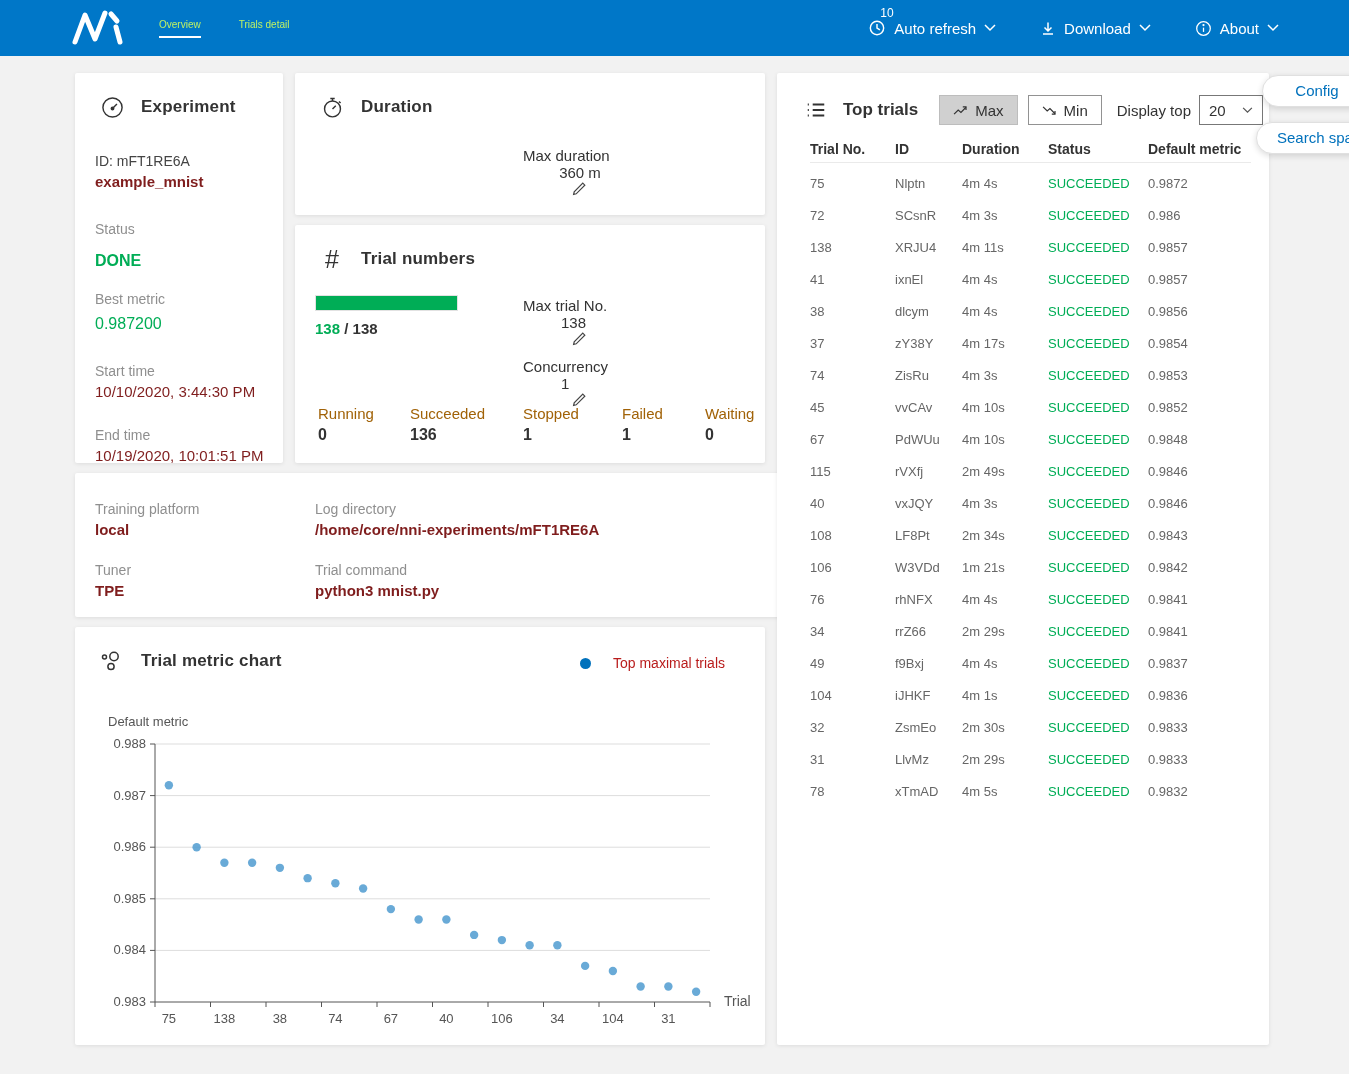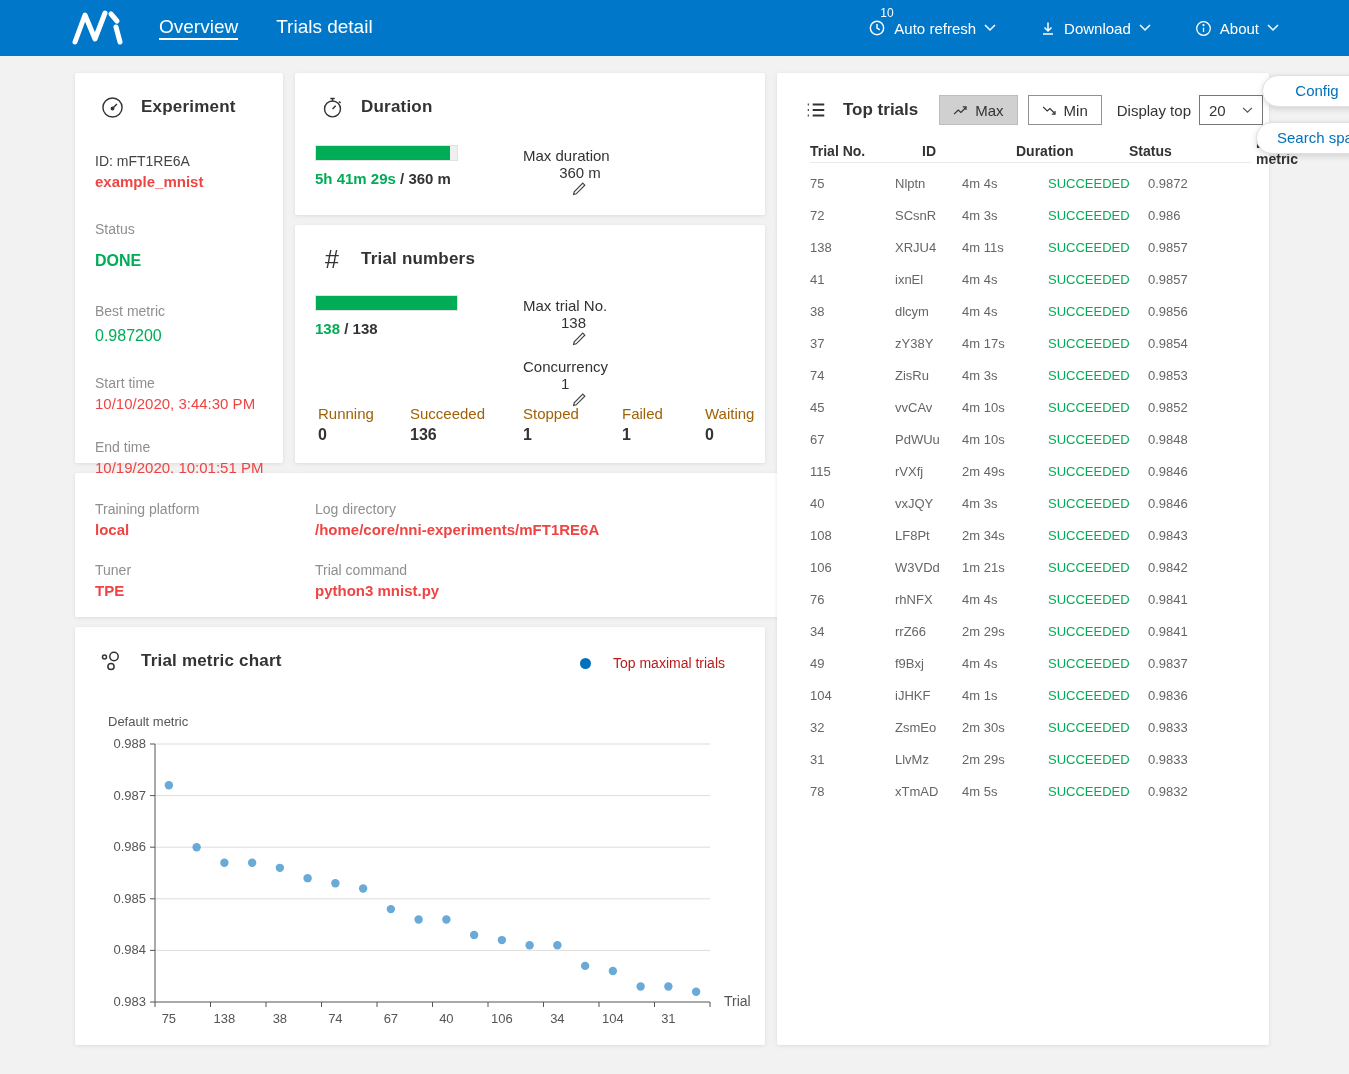--- a/index.html
+++ b/index.html
@@ -10,35 +10,35 @@
     position:relative;
     color:#333;
   }
   
   .navbar {
     position:absolute; left:0; top:0; width:1349px; height:56px;
     background:#0077c8; display:flex; align-items:center;
   }
   .navbar .logo { margin-left:70px; width:64px; height:40px; }
   .nav-tabs { display:flex; gap:38px; margin-left:25px; }
-  .nav-tab { color:#ffffff; font-size:19px; text-decoration:none; cursor:pointer; }
+  .nav-tab { color:#bef264; font-size:10px; text-decoration:none; padding-bottom:6px; cursor:pointer; }
   .nav-tab.active { border-bottom:2px solid #fff; }
   .nav-right { margin-left:auto; margin-right:70px; display:flex; align-items:center; gap:44px; }
   .nav-item { display:flex; align-items:center; gap:8px; color:#fff; font-size:15px; cursor:pointer; position:relative; }
   .refresh-badge { position:absolute; top:-13px; left:12px; font-size:12px; color:#fff; }
   
   .card {
     position:absolute; background:#fff; border-radius:2px;
     box-shadow:0 1px 4px rgba(0,0,0,0.09);
   }
   .card-head { display:flex; align-items:center; gap:17px; padding:22px 0 0 25px; }
   .card-head .hicon { width:24px; height:24px; display:flex; align-items:center; justify-content:center; }
   .card-head h2 { font-size:17px; font-weight:bold; color:#333; letter-spacing:.2px; }
   .lbl { color:#8f8f8f; font-size:14px; }
-  .val { color:#ef4444; font-size:15px; }
+  .val { color:#7f1d1d; font-size:15px; }
   .green { color:#00ad56; }
   
   #card-experiment { left:75px; top:73px; width:208px; height:390px; }
   #card-experiment .body { padding:20px 0 0 20px; }
   #card-experiment .body > div { line-height:1.45; }
   
   #card-duration { left:295px; top:73px; width:470px; height:142px; }
   #card-trialnum { left:295px; top:225px; width:470px; height:238px; }
   .progress-wrap { position:absolute; left:20px; width:143px; }
   .progress-track { height:16px; background:#eef0ef; border:1px solid #e2e2e2; }
@@ -70,21 +70,21 @@
   .btn { display:flex; align-items:center; gap:7px; font-size:15px; color:#333;
          background:#fff; border:1px solid #929292; padding:5px 13px; height:30px; cursor:pointer; }
   .btn.selected { background:#d0d0d0; border-color:#bdbdbd; }
   .btn-max { margin-left:21px; }
   .btn-min { margin-left:10px; }
   .display-top { margin-left:15px; font-size:15px; color:#333; }
   .dropdown { margin-left:8px; width:64px; height:30px; border:1px solid #777; background:#fff;
               display:flex; align-items:center; justify-content:space-between; padding:12px 9px; font-size:15px; cursor:pointer; }
   .tt-table { margin:10px 18px 0 33px; }
   .tt-row { display:grid; grid-template-columns:85px 67px 86px 100px auto; align-items:center; height:32px; }
-  .tt-header { height:28px; font-weight:bold; font-size:14px; color:#333; border-bottom:1px solid #eaeaea; margin-bottom:4px;gap:27px; }
+  .tt-header { height:28px; font-weight:bold; font-size:14px; color:#333; border-bottom:1px solid #eaeaea; margin-bottom:4px; }
   .tt-cell { font-size:13px; color:#666; }
   .tt-cell.status { color:#00ad56; }
   
   .side-btn { position:absolute; background:#fff; border:1px solid #e0e0e0; border-radius:17px;
               box-shadow:0 2px 6px rgba(0,0,0,0.14); color:#0071bc; font-size:15px;
               padding:6px 20px 7px 20px; cursor:pointer; white-space:nowrap; }
   #btn-config { left:1262px; top:75px; width:110px; text-align:center; }
   #btn-searchspace { left:1256px; top:122px; width:120px; }
   .hash-glyph { font-size:25px; color:#333; font-weight:normal; }
 </style>
@@ -145,46 +145,38 @@
           <circle cx="12" cy="13" r="1.3" fill="#333"></circle>
       </svg>
     </span>
     <h2>Experiment</h2>
   </div>
   <div class="body">
     <div class="val" style="margin-top:12px; font-size:14px; color:#444;">ID: mFT1RE6A</div>
     <div class="val" style="font-weight:bold;">example_mnist</div>
     <div class="lbl" style="margin-top:26px;">Status</div>
     <div class="green" style="margin-top:10px; font-size:16px; font-weight:bold;">DONE</div>
-    <div class="lbl" style="margin-top:28px;">Best metric</div>
+    <div class="lbl" style="margin-top:16px;">Best metric</div>
     <div class="green" style="margin-top:3px; font-size:16px;">0.987200</div>
     <div class="lbl" style="margin-top:26px;">Start time</div>
     <div class="val">10/10/2020, 3:44:30 PM</div>
     <div class="lbl" style="margin-top:22px;">End time</div>
     <div class="val">10/19/2020, 10:01:51 PM</div>
   </div>
 </div>
 
 <div class="card" id="card-duration">
   <div class="card-head">
     <span class="hicon">
       <svg width="23" height="23" viewBox="0 0 24 24" fill="none" stroke="#333" stroke-width="1.5">
         <circle cx="12" cy="13.5" r="8.3"></circle>
           <path d="M9.7 2.6h4.6M12 2.6v2.6M12 13.5l3.4-3.4M18.8 5.8l1.6 1.6"></path>
       </svg>
     </span>
     <h2>Duration</h2>
-  </div>
-  <div class="progress-wrap" style="top:72px;">
-    <div class="progress-track">
-      <div class="progress-fill" style="width: 94.9%;"></div>
-    </div>
-    <div class="progress-text">
-      <span class="green">5h 41m 29s</span><span> / 360 m</span>
-    </div>
   </div>
   <div class="edit-row" style="top:74px;">
     <span class="erlbl">Max duration</span>
     <span class="erval">360 m</span>
     <span class="pencil">
       <svg width="16" height="16" viewBox="0 0 16 16" fill="none" stroke="#444" stroke-width="1.2">
         <path d="M11.8 2.2l2 2L5.2 12.8l-2.6.6.6-2.6 8.6-8.6z"></path>
       </svg>
     </span>
   </div>

